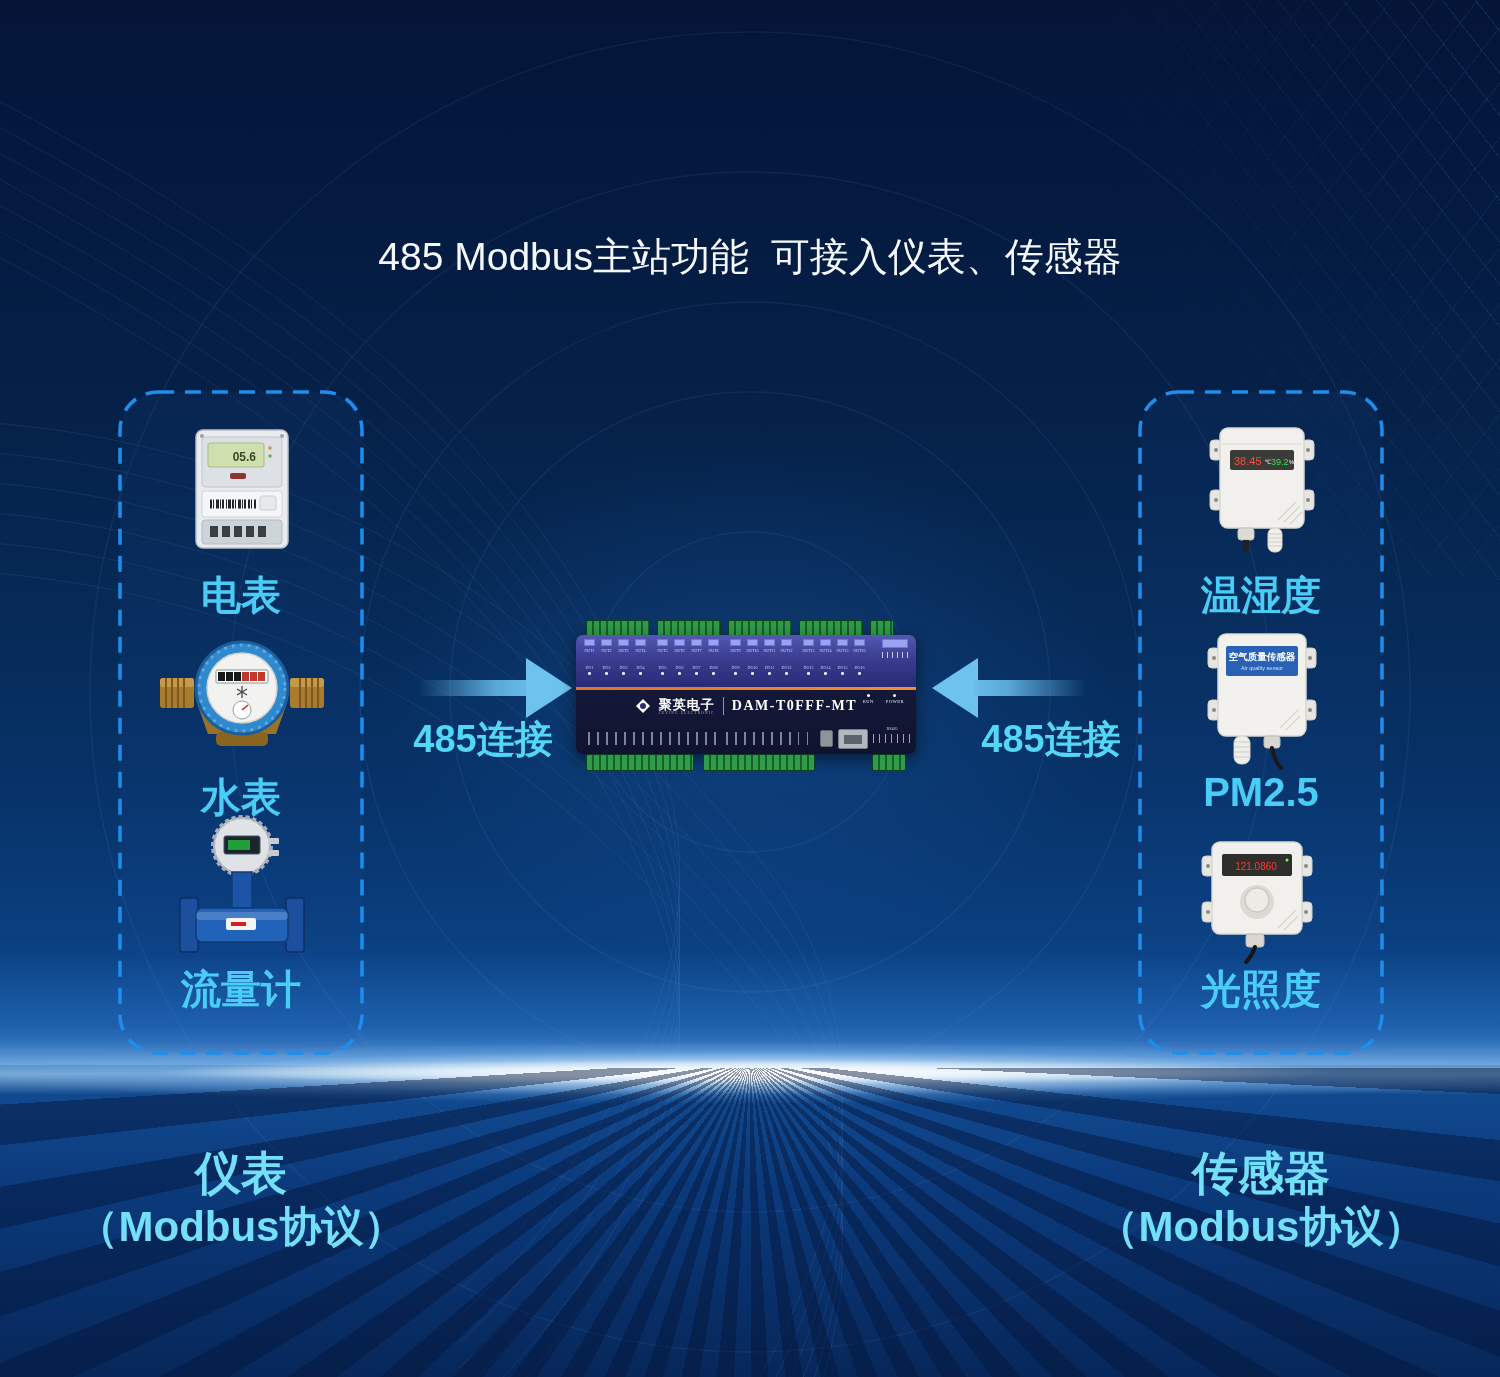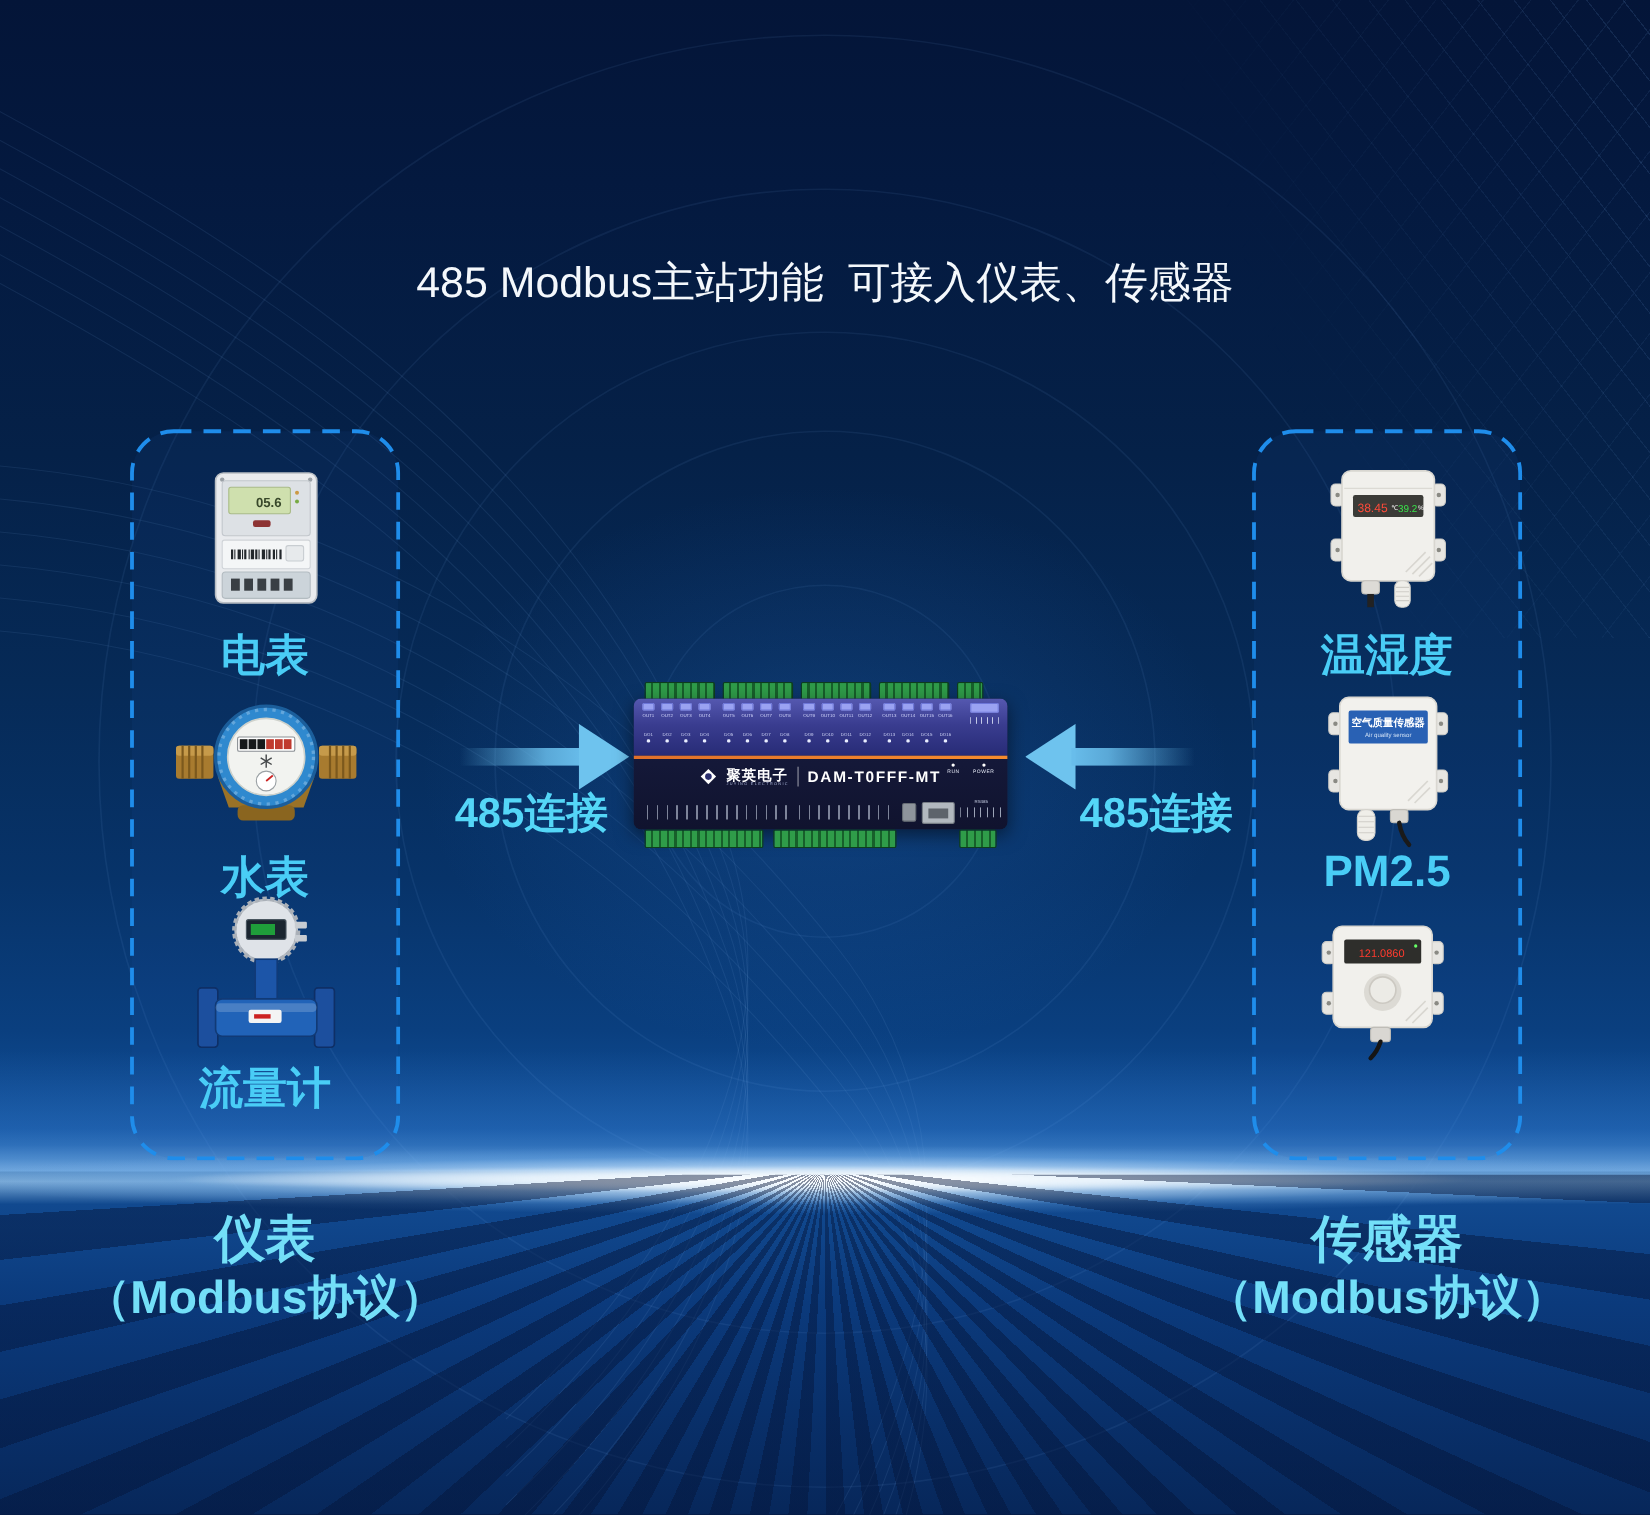--- a/index.html
+++ b/index.html
@@ -41,40 +41,40 @@
     font-size:94px; font-weight:800; letter-spacing:2px; -webkit-text-stroke:1.5px #fff; }
   .subtitle { left:0; top:230px; width:1500px; text-align:center; color:#f4f8fc;
     font-size:39px; font-weight:normal; white-space:pre; }
 
   
   .panel { width:246px; height:665px; }
   .panel-left { left:118px; top:390px; }
   .panel-right { left:1138px; top:390px; }
 
   .dev-label { width:246px; text-align:center; color:#49cdf6; font-size:40px; font-weight:bold; }
-  .cap { text-align:center; color:#73dff8; font-weight:bold; }
+  .cap { text-align:center; color:#73dff8; font-weight:bold;margin-top:47px; }
   .cap-main { font-size:46px; }
   .cap-sub { font-size:42px; }
   .module-caption { left:600px; top:856px; width:300px; text-align:center;
     color:#7ae6f9; font-size:50px; font-weight:bold; }
 
   
   .arrow { width:154px; height:60px; }
   .arrow .tail { position:absolute; top:22px; width:112px; height:16px; }
   .arrow .head { position:absolute; top:0; width:46px; height:60px; background:#6ec3ee; }
   .arrow-left { left:418px; top:658px; }
   .arrow-left .tail { left:0; background:linear-gradient(90deg, rgba(104,189,235,0) 0%, rgba(104,189,235,0.85) 70%, #68bdeb 100%); }
   .arrow-left .head { left:108px; clip-path:polygon(0 0, 100% 50%, 0 100%); }
   .arrow-right { left:932px; top:658px; }
   .arrow-right .head { left:0; clip-path:polygon(100% 0, 0 50%, 100% 100%); }
   .arrow-right .tail { left:42px; background:linear-gradient(270deg, rgba(104,189,235,0) 0%, rgba(104,189,235,0.85) 70%, #68bdeb 100%); }
   .link-label { width:170px; text-align:center; color:#54d6f7; font-size:38px; font-weight:bold; }
 
   
-  .module { left:576px; top:620px; width:332px; height:150px; }
+  .module { left:576px; top:620px; width:332px; height:150px;font-family:Liberation Serif, serif; }
   .m-term { position:absolute; left:10px; width:320px; height:17px; display:flex; gap:7px; }
   .m-term-top { top:0; } .m-term-bottom { top:134px; gap:9px; }
   .tblock { background:repeating-linear-gradient(90deg,#2f9c49 0 5px,#175f2a 5px 7px);
     border:1px solid #0d3f1c; border-radius:2px; height:100%; }
   .m-body { position:absolute; left:0; top:15px; width:340px; height:119px; border-radius:7px;
     background:linear-gradient(180deg,#181d42,#10132e); box-shadow:0 5px 16px rgba(0,0,0,0.5); overflow:hidden; }
   .m-purple { position:absolute; left:0; top:0; width:100%; height:52px;
     background:linear-gradient(180deg,#5558b0 0%,#3a3d90 45%,#272b76 100%); }
   .m-orange { position:absolute; left:0; top:52px; width:100%; height:3px;
     background:linear-gradient(90deg,#e0702a,#f78c2e); }
@@ -347,20 +347,21 @@
     <g stroke="#d8d6d0" stroke-width="1.5">
         <line x1="80" y1="92" x2="98" y2="74"></line>
         <line x1="86" y1="94" x2="100" y2="80"></line>
       </g>
     <rect x="48" y="98" width="18" height="13" rx="3" fill="#d9d7d2" stroke="#bfbdb7"></rect>
     <path d="M57 111 q-3 9 -9 15" stroke="#151515" stroke-width="4" fill="none" stroke-linecap="round"></path>
   </svg>
 
   <div class="abs dev-label" style="left:1138px;top:568px">温湿度</div>
   <div class="abs dev-label" style="left:1138px;top:770px">PM2.5</div>
+  <div class="abs dev-label" style="left:1138px;top:962px">光照度</div>
 
   <div class="abs arrow arrow-left">
     <div class="tail"></div>
     <div class="head"></div>
   </div>
   <div class="abs arrow arrow-right">
     <div class="head"></div>
     <div class="tail"></div>
   </div>
   <div class="abs link-label" style="left:398px;top:714px">485连接</div>

